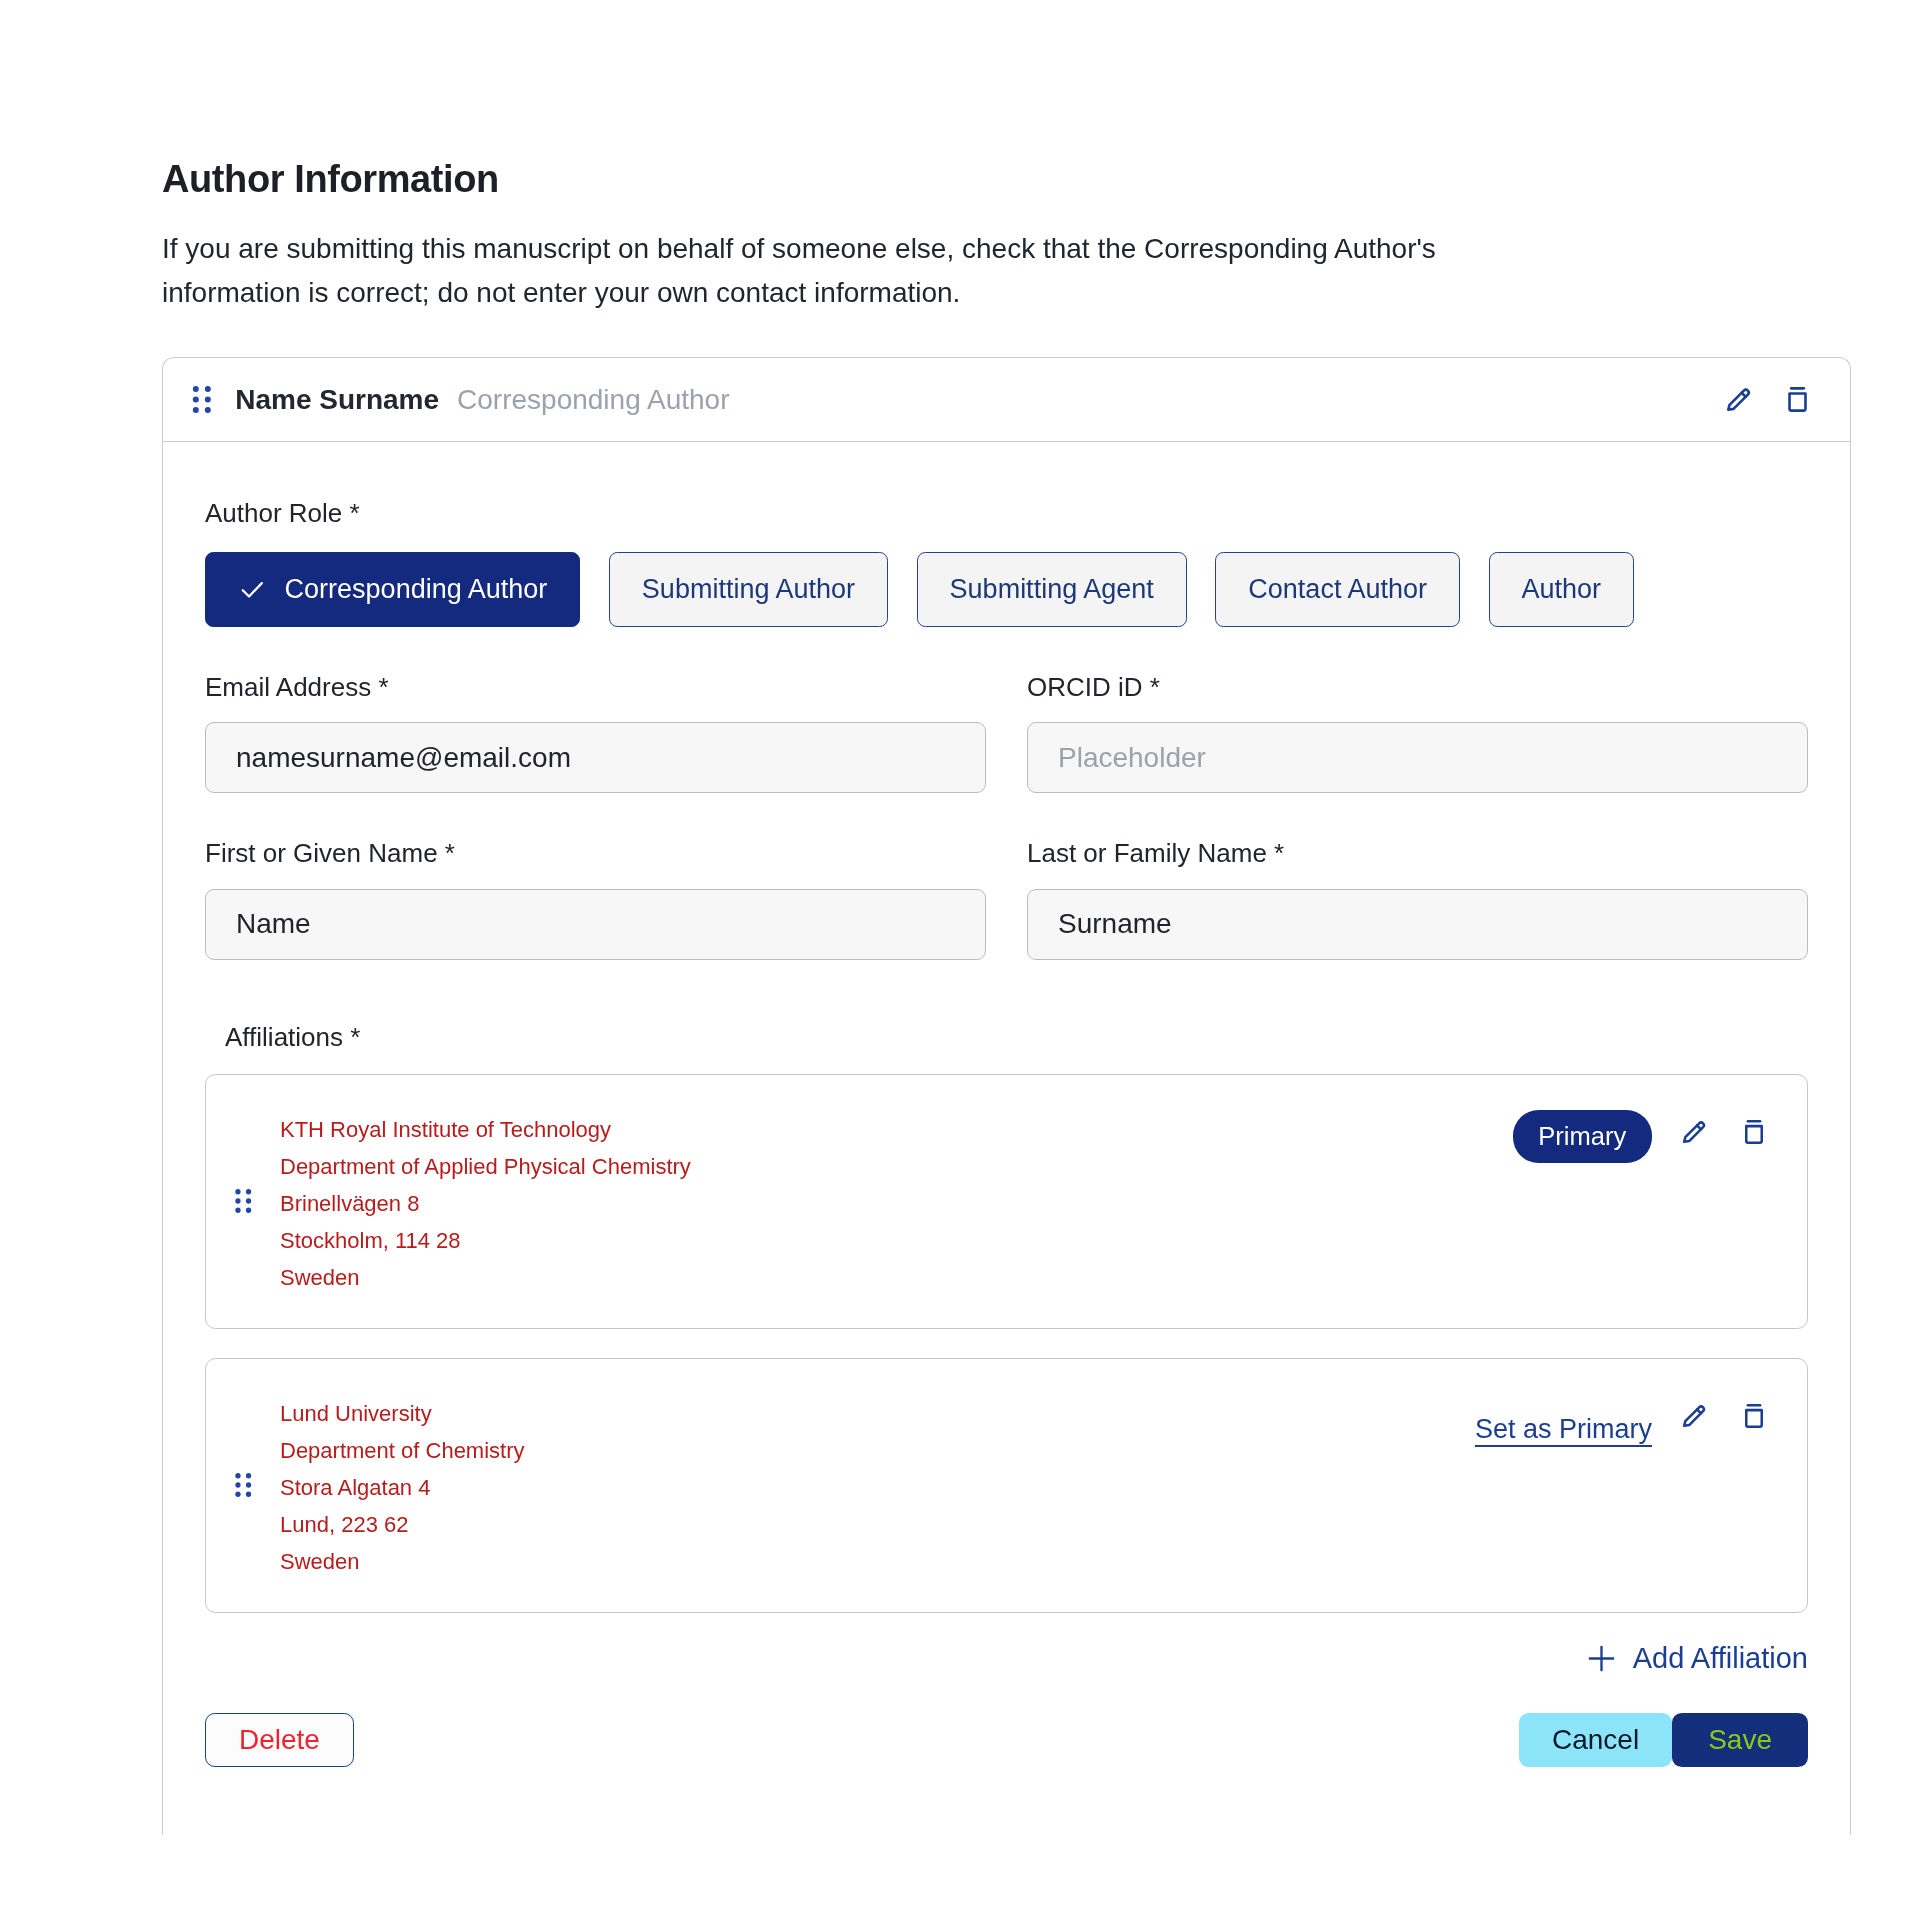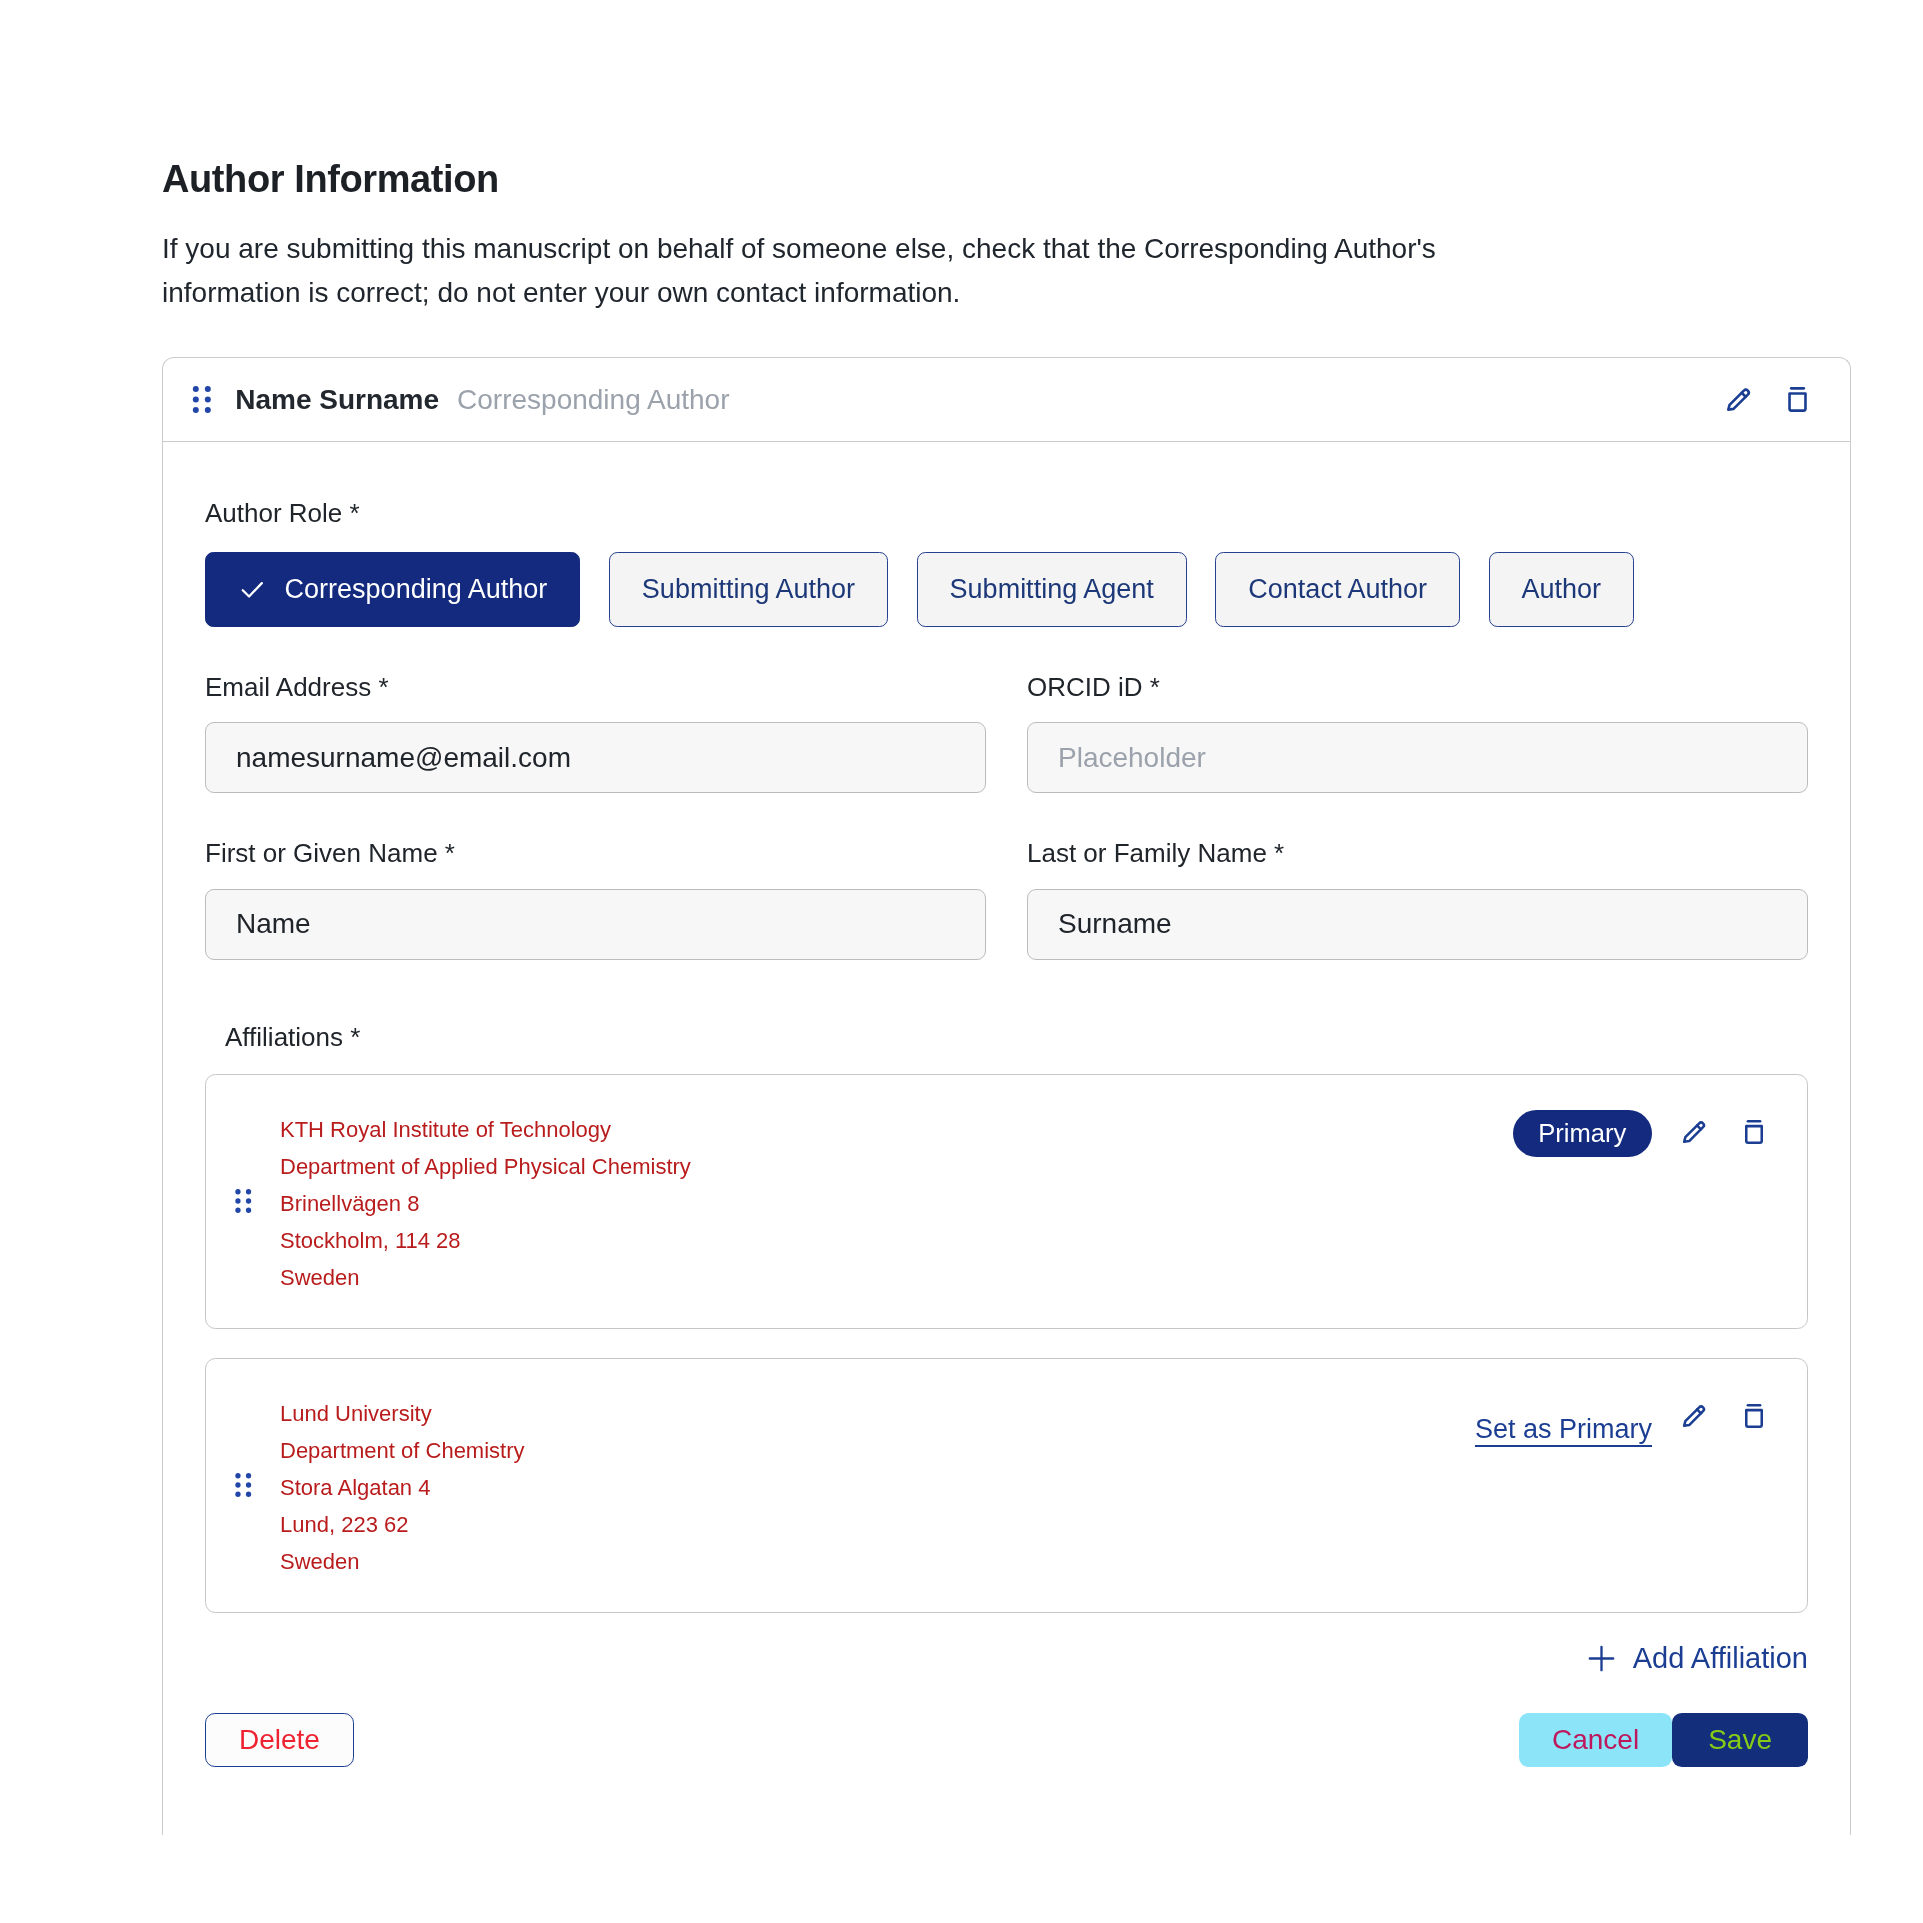--- a/index.html
+++ b/index.html
@@ -68,21 +68,21 @@
     margin-top:21px; border:1.5px solid #c6c6c6; border-radius:10.5px;
     display:flex; align-items:stretch; padding:32px 35px 32px 0; min-height:242px;
     background:#fff;
   }
   .aff-card + .aff-card { margin-top:28.6px; }
   .aff-handle-col { width:74px; display:flex; align-items:center; justify-content:center; }
   .aff-lines { flex:1; font-size:22px; line-height:37px; color:#b91c1c; padding-top:4.5px; }
   .aff-actions { display:flex; align-items:flex-start; gap:24px; padding-top:3px; }
   .badge {
     background:#132a7e; color:#fff; font-size:25.6px;
-    height:47px; padding:0 25.6px; border-radius:25.6px;
+    height:53px; padding:0 25.6px; border-radius:25.6px;
     display:flex; align-items:center;
   }
   .link-btn {
     background:none; border:0; cursor:pointer; font-family:inherit;
     font-size:27px; color:#1b3e93;
     text-decoration:underline; text-underline-offset:6.8px; text-decoration-thickness:1.9px;
     margin-top:20px;
   }
   .aff-actions .icon-btn { margin-top:4.5px; }
   .aff-actions .icon-btn + .icon-btn { margin-left:0; }
@@ -95,21 +95,21 @@
   }
 
   
   .footer-row { display:flex; align-items:center; margin-top:38px; }
   .btn {
     height:54px; border-radius:9.8px; cursor:pointer;
     font-family:inherit; font-size:28px;
     display:flex; align-items:center; justify-content:center;
   }
   .btn-delete { padding:0 33px; background:#fcfcfc; border:1.9px solid #1b3e93; color:#ee2230; }
-  .btn-cancel { margin-left:auto; padding:0 33px; background:#8ce4f9; border:0; color:#be185d; }
+  .btn-cancel { margin-left:auto; padding:0 33px; background:#8ce4f9; border:0; color:#0f172a; }
   .btn-save   { padding:0 36px; background:#132e7b; border:0; color:#84cc16; }
 
   svg { display:block; }
 </style>
 </head>
 <body>
 
 <div class="page">
 
   <h1 class="page-title">Author Information</h1>

